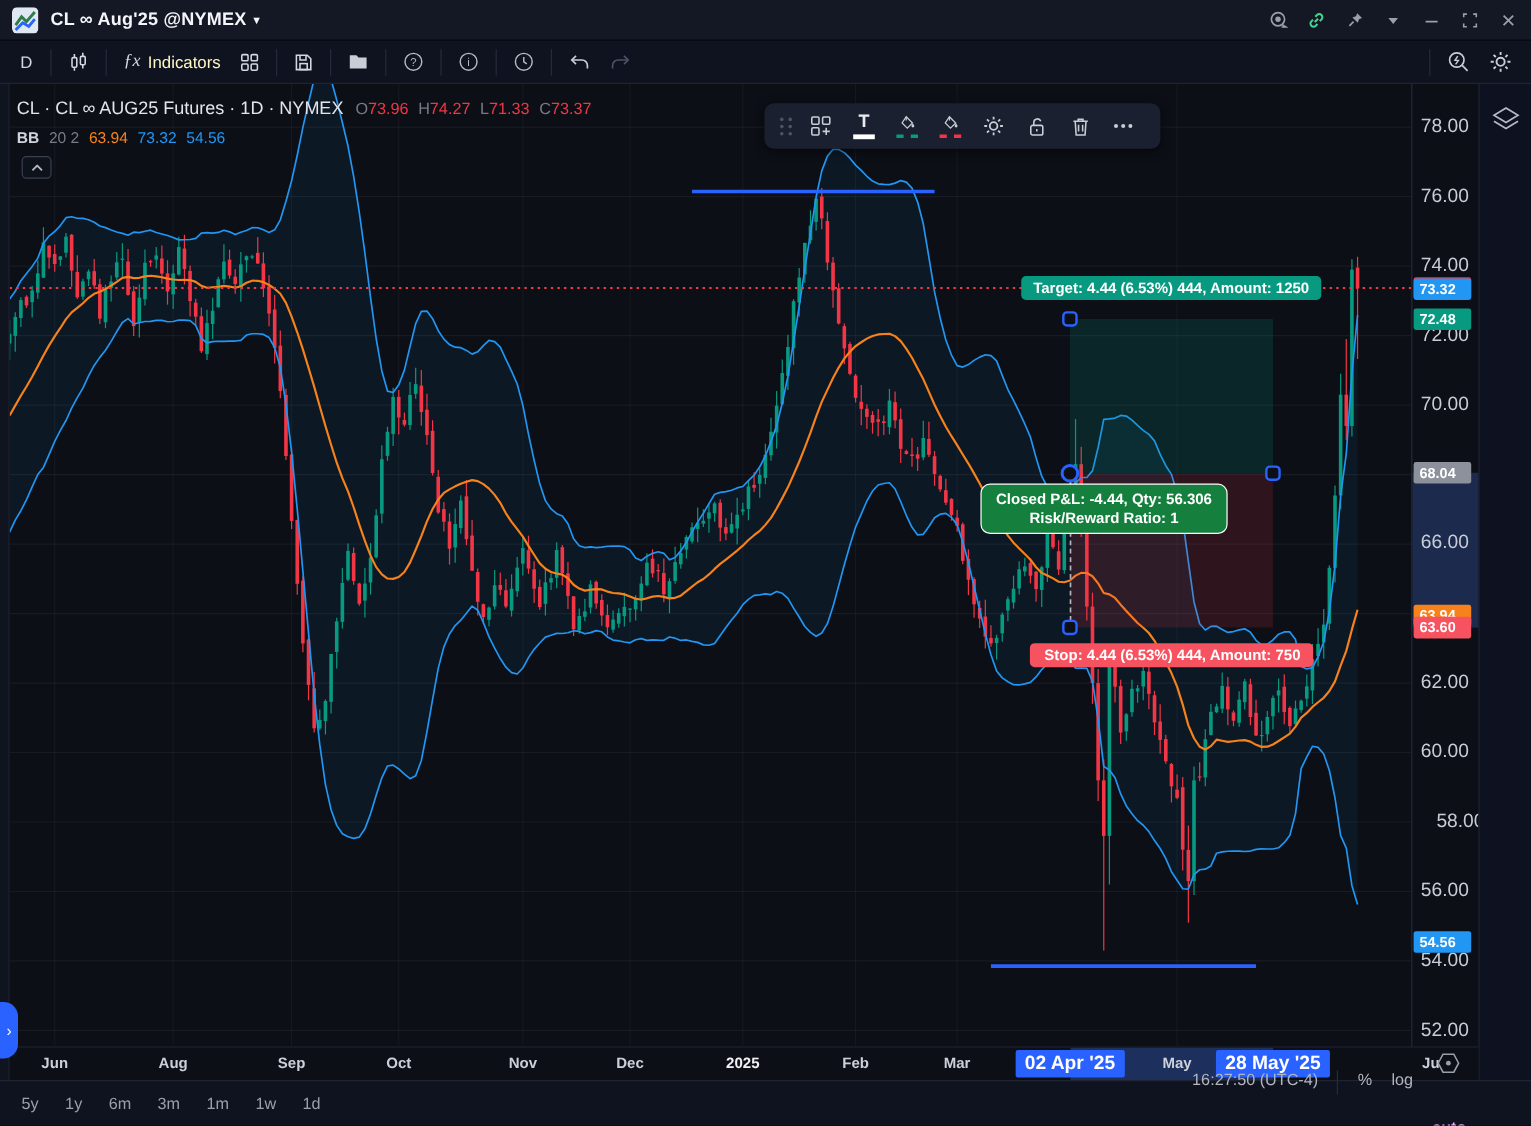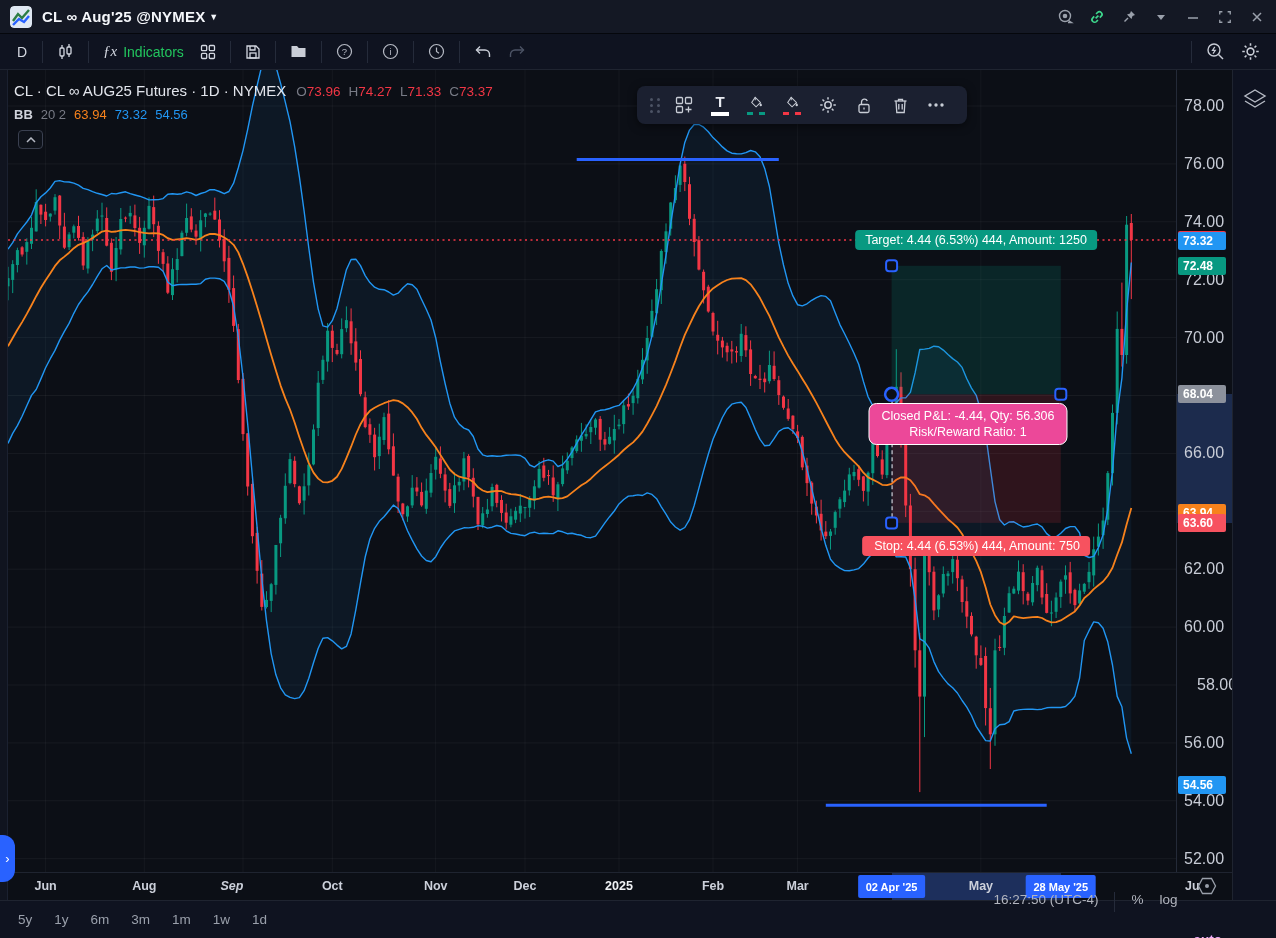--- a/index.html
+++ b/index.html
@@ -17,21 +17,21 @@
   .titlebar-right { margin-left:auto; display:flex; align-items:center; gap:14px; }
   .tbar-ic { width:18px; height:18px; display:flex; align-items:center; justify-content:center; cursor:pointer; }
 
   
   .toolbar { position:absolute; left:0; top:34px; width:1276px; height:36px;
     background:#0f1320; display:flex; align-items:center; padding:0 8px;
     border-bottom:1px solid #1f2430; }
   .tb-btn { height:28px; min-width:28px; padding:0 8px; display:flex; align-items:center;
     justify-content:center; color:#d3d7e0; font-size:14px; border-radius:4px; cursor:pointer; gap:6px; }
   .tb-sep { width:1px; height:22px; background:#252b3a; margin:0 6px; }
-  .tb-text { color:#22c55e; font-size:14px; }
+  .tb-text { color:#fef9c3; font-size:14px; }
   .fx { font-style:italic; font-family:"Liberation Serif", serif; font-size:15px; color:#d3d7e0; }
   .toolbar-right { margin-left:auto; display:flex; align-items:center; }
 
   
   .chart-area { position:absolute; left:0; top:70px; width:1176px; height:802px; background:#0c0f16; }
   .chart-area svg.plot { position:absolute; left:0; top:0; }
   .left-strip { position:absolute; left:0; top:70px; width:8px; height:830px;
     background:#10141f; border-right:1px solid #1b2130; z-index:5; }
   .expander { position:absolute; left:0; top:835px; width:15px; height:47px; background:#2962ff;
     border-radius:0 12px 12px 0; z-index:6; color:#fff; display:flex; align-items:center;
@@ -54,21 +54,21 @@
     display:flex; align-items:center; padding:0 8px; gap:2px; z-index:8; }
   .ftb-ic { width:34px; height:30px; display:flex; flex-direction:column; align-items:center;
     justify-content:center; border-radius:4px; cursor:pointer; position:relative; }
   .ftb-T { color:#e8eaf0; font-weight:bold; font-size:15px; line-height:14px; }
   .under-bar { width:18px; height:0; margin-top:3px; }
   .drag-dots { display:grid; grid-template-columns:4px 4px; gap:3px; }
   .drag-dots i { width:3px; height:3px; background:#4c5364; border-radius:50%; }
 
   
   .pt-label { position:absolute; transform:translate(-50%,-50%); color:#fff; font-size:12.5px;
-    font-weight:normal; padding:3px 10px; border-radius:4px; white-space:nowrap; z-index:7; cursor:grab; }
+    font-weight:bold; padding:3px 10px; border-radius:4px; white-space:nowrap; z-index:7; cursor:grab; }
   .pt-pnl { text-align:center; line-height:16px; border:1px solid #fff; border-radius:8px; padding:4px 12px; }
 
   
   .price-axis { position:absolute; left:1176px; top:70px; width:56px; height:802px;
     background:#0c0f16; border-left:1px solid #242a38; z-index:3; cursor:ns-resize; }
   .pa-band { position:absolute; left:0; width:56px; background:#1c2b4d; }
   .pa-tick { position:absolute; left:7px; transform:translateY(-50%); color:#c8ccd6; font-size:16px; }
   .pa-label { position:absolute; left:1px; transform:translateY(-50%); color:#fff; font-size:12px;
     font-weight:bold; padding:2px 5px; border-radius:2px; min-width:48px; }
 
@@ -76,21 +76,21 @@
     background:#0e1220; border-left:1px solid #1f2430; z-index:3; }
   .gutter-ic { position:absolute; left:9px; top:18px; cursor:pointer; }
 
   
   .time-axis { position:absolute; left:0; top:872px; width:1232px; height:28px; background:#0c0f16;
     border-top:1px solid #1f2430; z-index:4; cursor:ew-resize; overflow:hidden; }
   .ta-month { position:absolute; top:6px; transform:translateX(-50%); color:#ccd0da;
     font-size:12.5px; font-weight:bold; }
   .ta-strip { position:absolute; top:0; height:28px; background:#1d2f5c; }
   .ta-box { position:absolute; top:2px; height:23px; background:#2962ff; border-radius:2px;
-    color:#fff; font-size:11px; font-weight:bold; display:flex; align-items:center;
+    color:#fff; font-size:16px; font-weight:bold; display:flex; align-items:center;
     justify-content:center; transform:translateX(-50%); padding:0 8px; white-space:nowrap; }
   .hex-ic { position:absolute; left:1196px; top:876px; z-index:6; cursor:pointer; }
 
   
   .bottom-bar { position:absolute; left:0; top:900px; width:1276px; height:38px; background:#0f1320;
     border-top:1px solid #1f2430; display:flex; align-items:center; padding:0 10px; z-index:5; }
   .range-btn { color:#9aa0ab; font-size:13.5px; padding:3px 8px; border-radius:4px; cursor:pointer; }
   .bb-right { margin-left:auto; display:flex; gap:16px; padding-right:44px; }
   .clock-txt { color:#b2b5be; font-size:13.5px; cursor:pointer; }
   .bb-sep { width:1px; height:20px; background:#252b3a; }
@@ -767,21 +767,21 @@
         <rect x="891.6" y="195.8039999999999" width="169.19999999999993" height="128.53799999999993" fill="rgba(8,153,129,0.17)"></rect>
         <rect x="891.6" y="324.3419999999998" width="169.19999999999993" height="128.53800000000012" fill="rgba(242,54,69,0.15)"></rect>
         <line x1="892.1" x2="892.1" y1="324.3419999999998" y2="452.87999999999994" stroke="#b2b5be" stroke-width="1.4" stroke-dasharray="4 3"></line>
         <rect x="886.1" y="190.3039999999999" width="11" height="11" rx="3" fill="#0c0f16" stroke="#2962ff" stroke-width="2"></rect>
         <circle cx="891.6" cy="324.3419999999998" r="6.5" fill="#0c0f16" stroke="#2962ff" stroke-width="2.5"></circle>
         <rect x="1055.3" y="318.8419999999998" width="11" height="11" rx="3" fill="#0c0f16" stroke="#2962ff" stroke-width="2"></rect>
         <rect x="886.1" y="447.37999999999994" width="11" height="11" rx="3" fill="#0c0f16" stroke="#2962ff" stroke-width="2"></rect>
       </svg>
 
     <div class="pt-label" id="lbl-target" style="left: 976px; top: 170px; background: rgb(8, 153, 129);">Target: 4.44 (6.53%) 444, Amount: 1250</div>
-    <div class="pt-label pt-pnl" id="lbl-pnl" style="left: 968px; top: 354px; background: #ec4899; text-align: center;">
+    <div class="pt-label pt-pnl" id="lbl-pnl" style="left: 920px; top: 354px; background: #15803d; text-align: center;">
       <div>Closed P&amp;L: -4.44, Qty: 56.306</div>
       <div>Risk/Reward Ratio: 1</div>
     </div>
     <div class="pt-label" id="lbl-stop" style="left: 976px; top: 476px; background: rgb(247, 82, 95); padding-left: 12px;">Stop: 4.44 (6.53%) 444, Amount: 750</div>
   </div>
 
   <div class="legend1">
     <span>CL · CL ∞ AUG25 Futures · 1D · NYMEX</span>
     <span class="ohlc" id="ohlc-row">
         <span><span class="k">O</span><span style="color:#f23645">73.96</span></span>
@@ -906,21 +906,21 @@
         <polygon points="13,2 23,8 13,14 3,8"></polygon>
           <path d="M3 13 L13 19 L23 13"></path>
         </svg>
     </span>
   </div>
 
   <div class="time-axis" id="time-axis">
       <div class="ta-strip" style="left: 891.6px; width: 169.2px; background: rgb(29, 47, 92);"></div>
       <span class="ta-month" style="left: 45.6px;">Jun</span>
       <span class="ta-month" style="left: 144.3px;">Aug</span>
-      <span class="ta-month" style="left: 232px; font-style: italic;">Sep</span>
+      <span class="ta-month" style="left: 243px;">Sep</span>
       <span class="ta-month" style="left: 332.3px;">Oct</span>
       <span class="ta-month" style="left: 435.7px;">Nov</span>
       <span class="ta-month" style="left: 525px;">Dec</span>
       <span class="ta-month" style="left: 619px; color: rgb(240, 242, 245);">2025</span>
       <span class="ta-month" style="left: 713px;">Feb</span>
       <span class="ta-month" style="left: 797.6px;">Mar</span>
       <span class="ta-month" style="left: 980.9px;">May</span>
       <span class="ta-month" style="left: 1192.4px;">Ju</span>
       <span class="ta-box" style="left: 891.6px; background: rgb(41, 98, 255);">02 Apr '25</span>
       <span class="ta-box" style="left: 1060.8px; background: rgb(41, 98, 255);">28 May '25</span>

